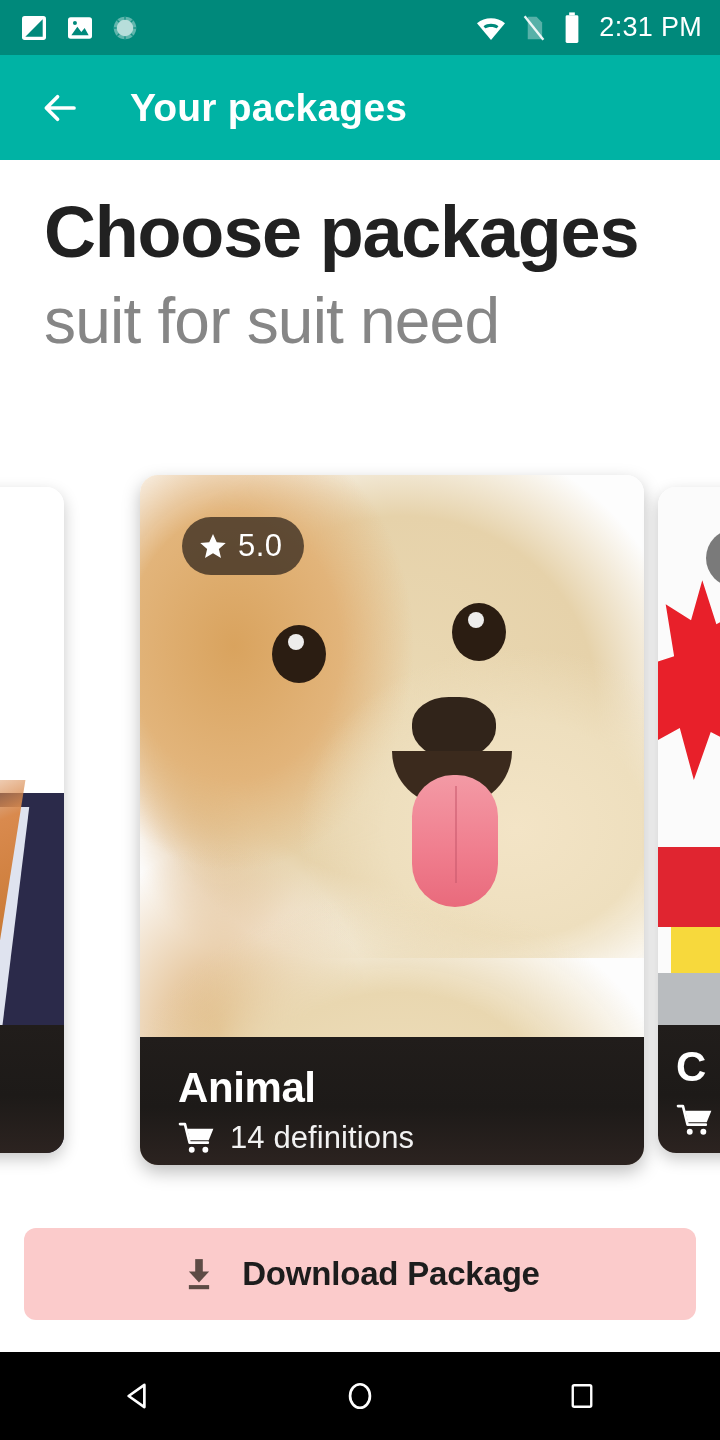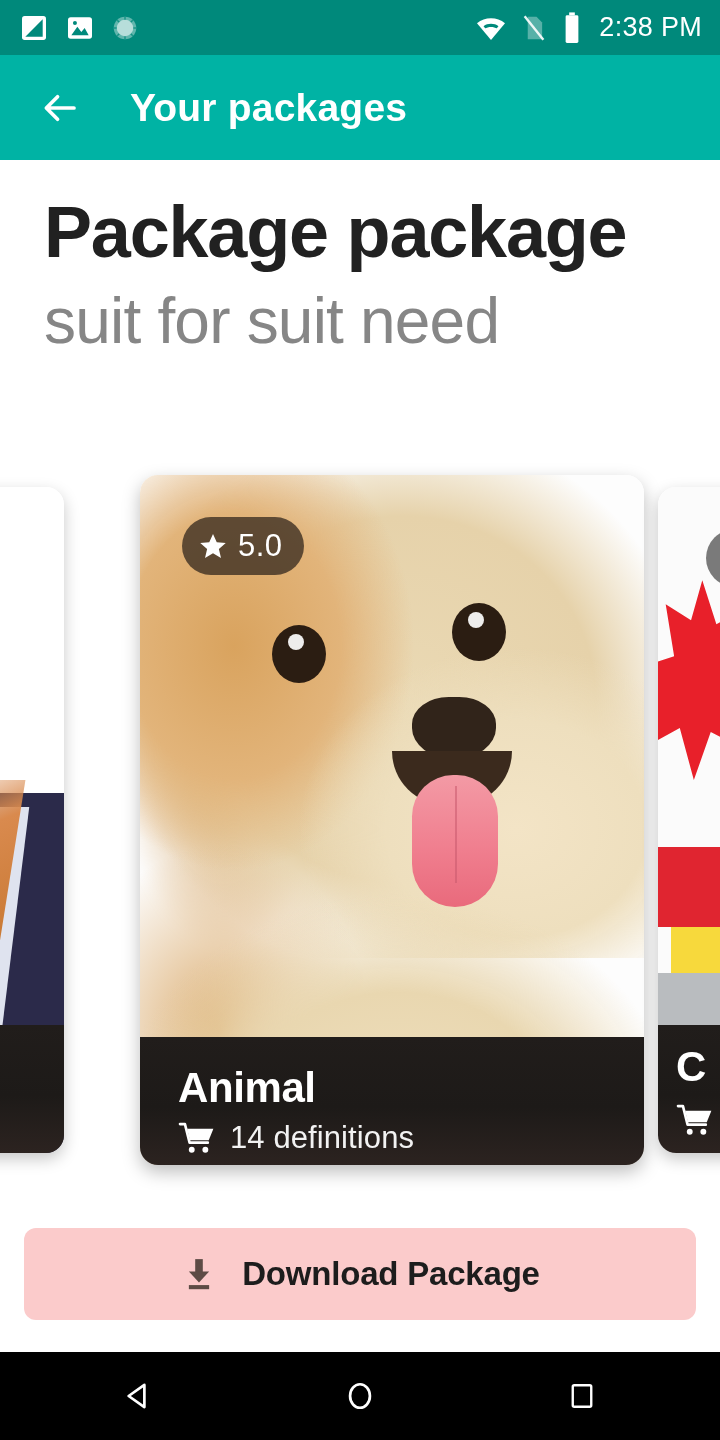--- a/index.html
+++ b/index.html
@@ -222,35 +222,35 @@
         <path d="M12 18.6 L7.4 12.4 C8.8 11.6 10.3 11.2 12 11.2 C13.7 11.2 15.2 11.6 16.6 12.4 Z" fill="#ffffff"></path>
       </svg>
       <svg class="ic" width="30" height="30" viewBox="0 0 24 24">
         <path d="M7 3 h7 l4.5 4.5 V21 H7 Z" fill="#ffffff" opacity=".34"></path>
         <line x1="4.5" y1="2.6" x2="19.5" y2="21.4" stroke="#ffffff" stroke-width="1.9" opacity=".9"></line>
       </svg>
       <svg class="ic" width="22" height="34" viewBox="0 0 12 24">
         <rect x="4" y="1" width="4" height="2" fill="#ffffff"></rect>
         <rect x="1.5" y="3" width="9" height="19.5" rx="1" fill="#ffffff"></rect>
       </svg>
-      <span class="sb-time">2:38 PM</span>
+      <span class="sb-time">2:31 PM</span>
     </div>
   </div>
 
   <div class="appbar">
     <div class="back-btn">
       <svg width="42" height="42" viewBox="0 0 24 24">
         <path d="M20 12 H4.6 M10.6 5.6 L4.2 12 L10.6 18.4" stroke="#ffffff" stroke-width="2.1" fill="none" stroke-linecap="round" stroke-linejoin="round"></path>
       </svg>
     </div>
     <span class="appbar-title">Your packages</span>
   </div>
 
   <div class="headings">
-    <div class="head-main">Package package</div>
+    <div class="head-main">Choose packages</div>
     <div class="head-sub">suit for suit need</div>
   </div>
 
   <div class="carousel">
 
     <div class="card card-left">
       <div class="card-media">
         <div class="food-bg"></div>
         <div class="food-navy"></div>
         <div class="food-white"></div>

